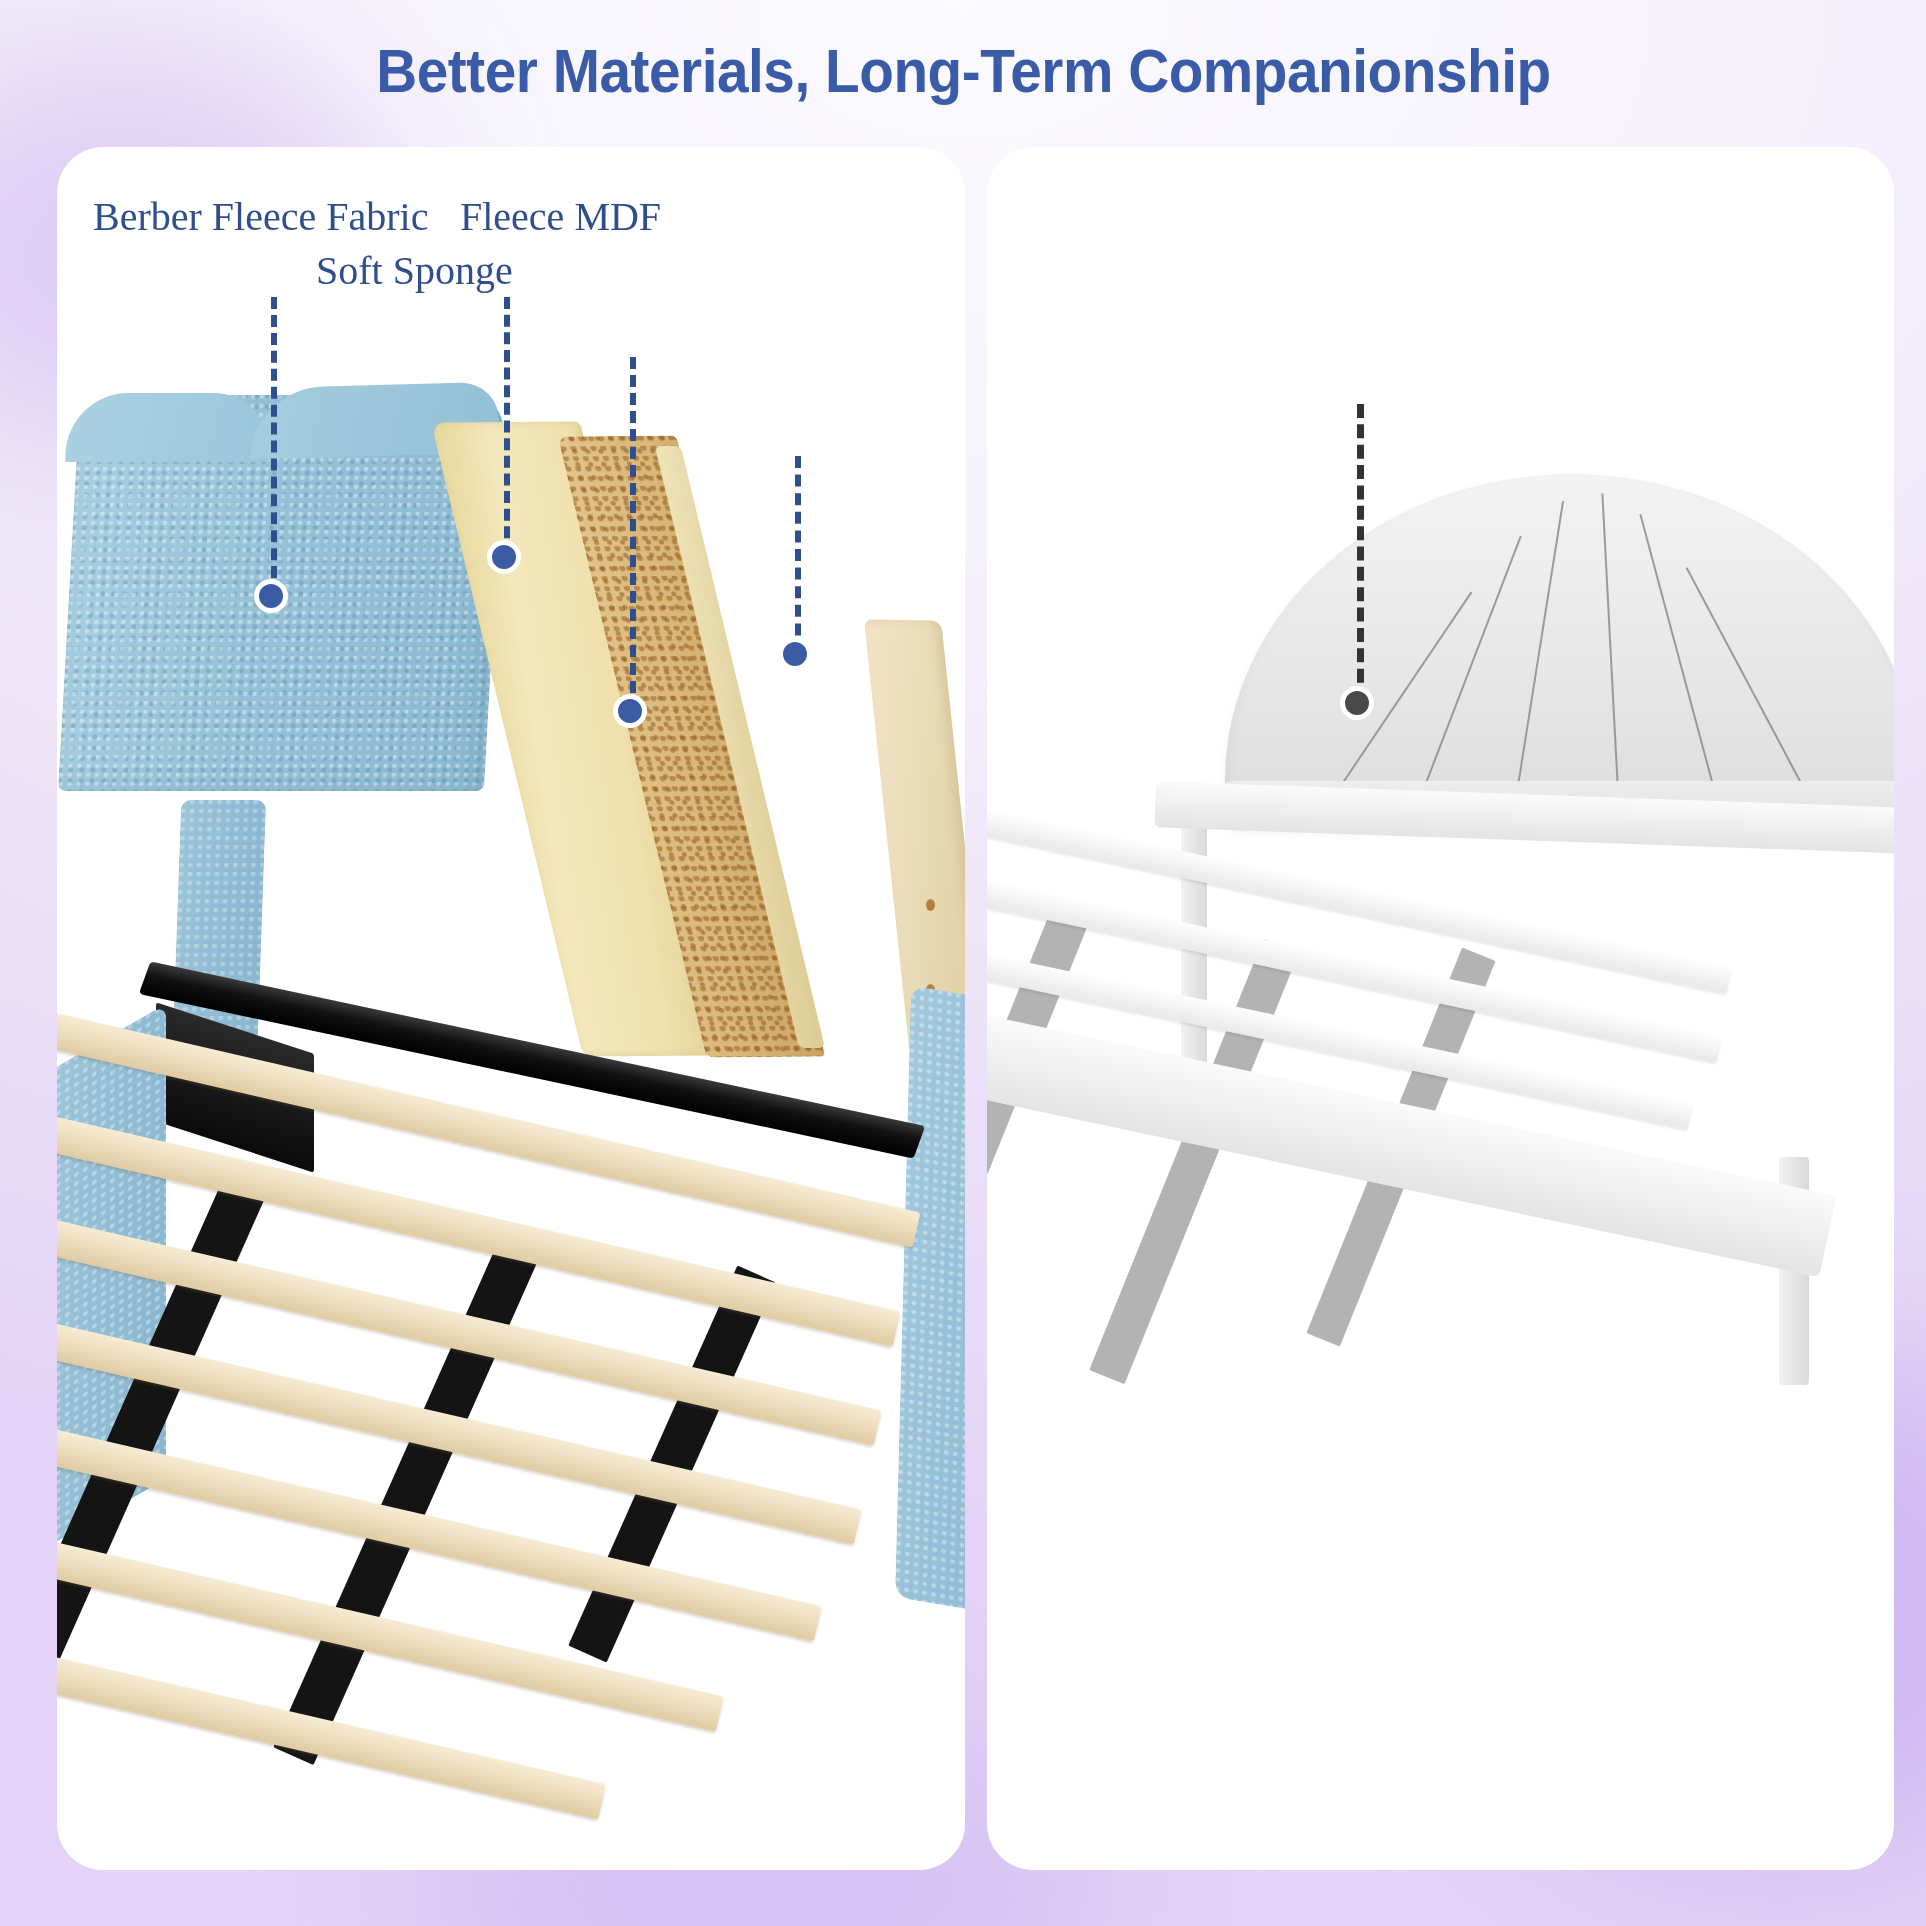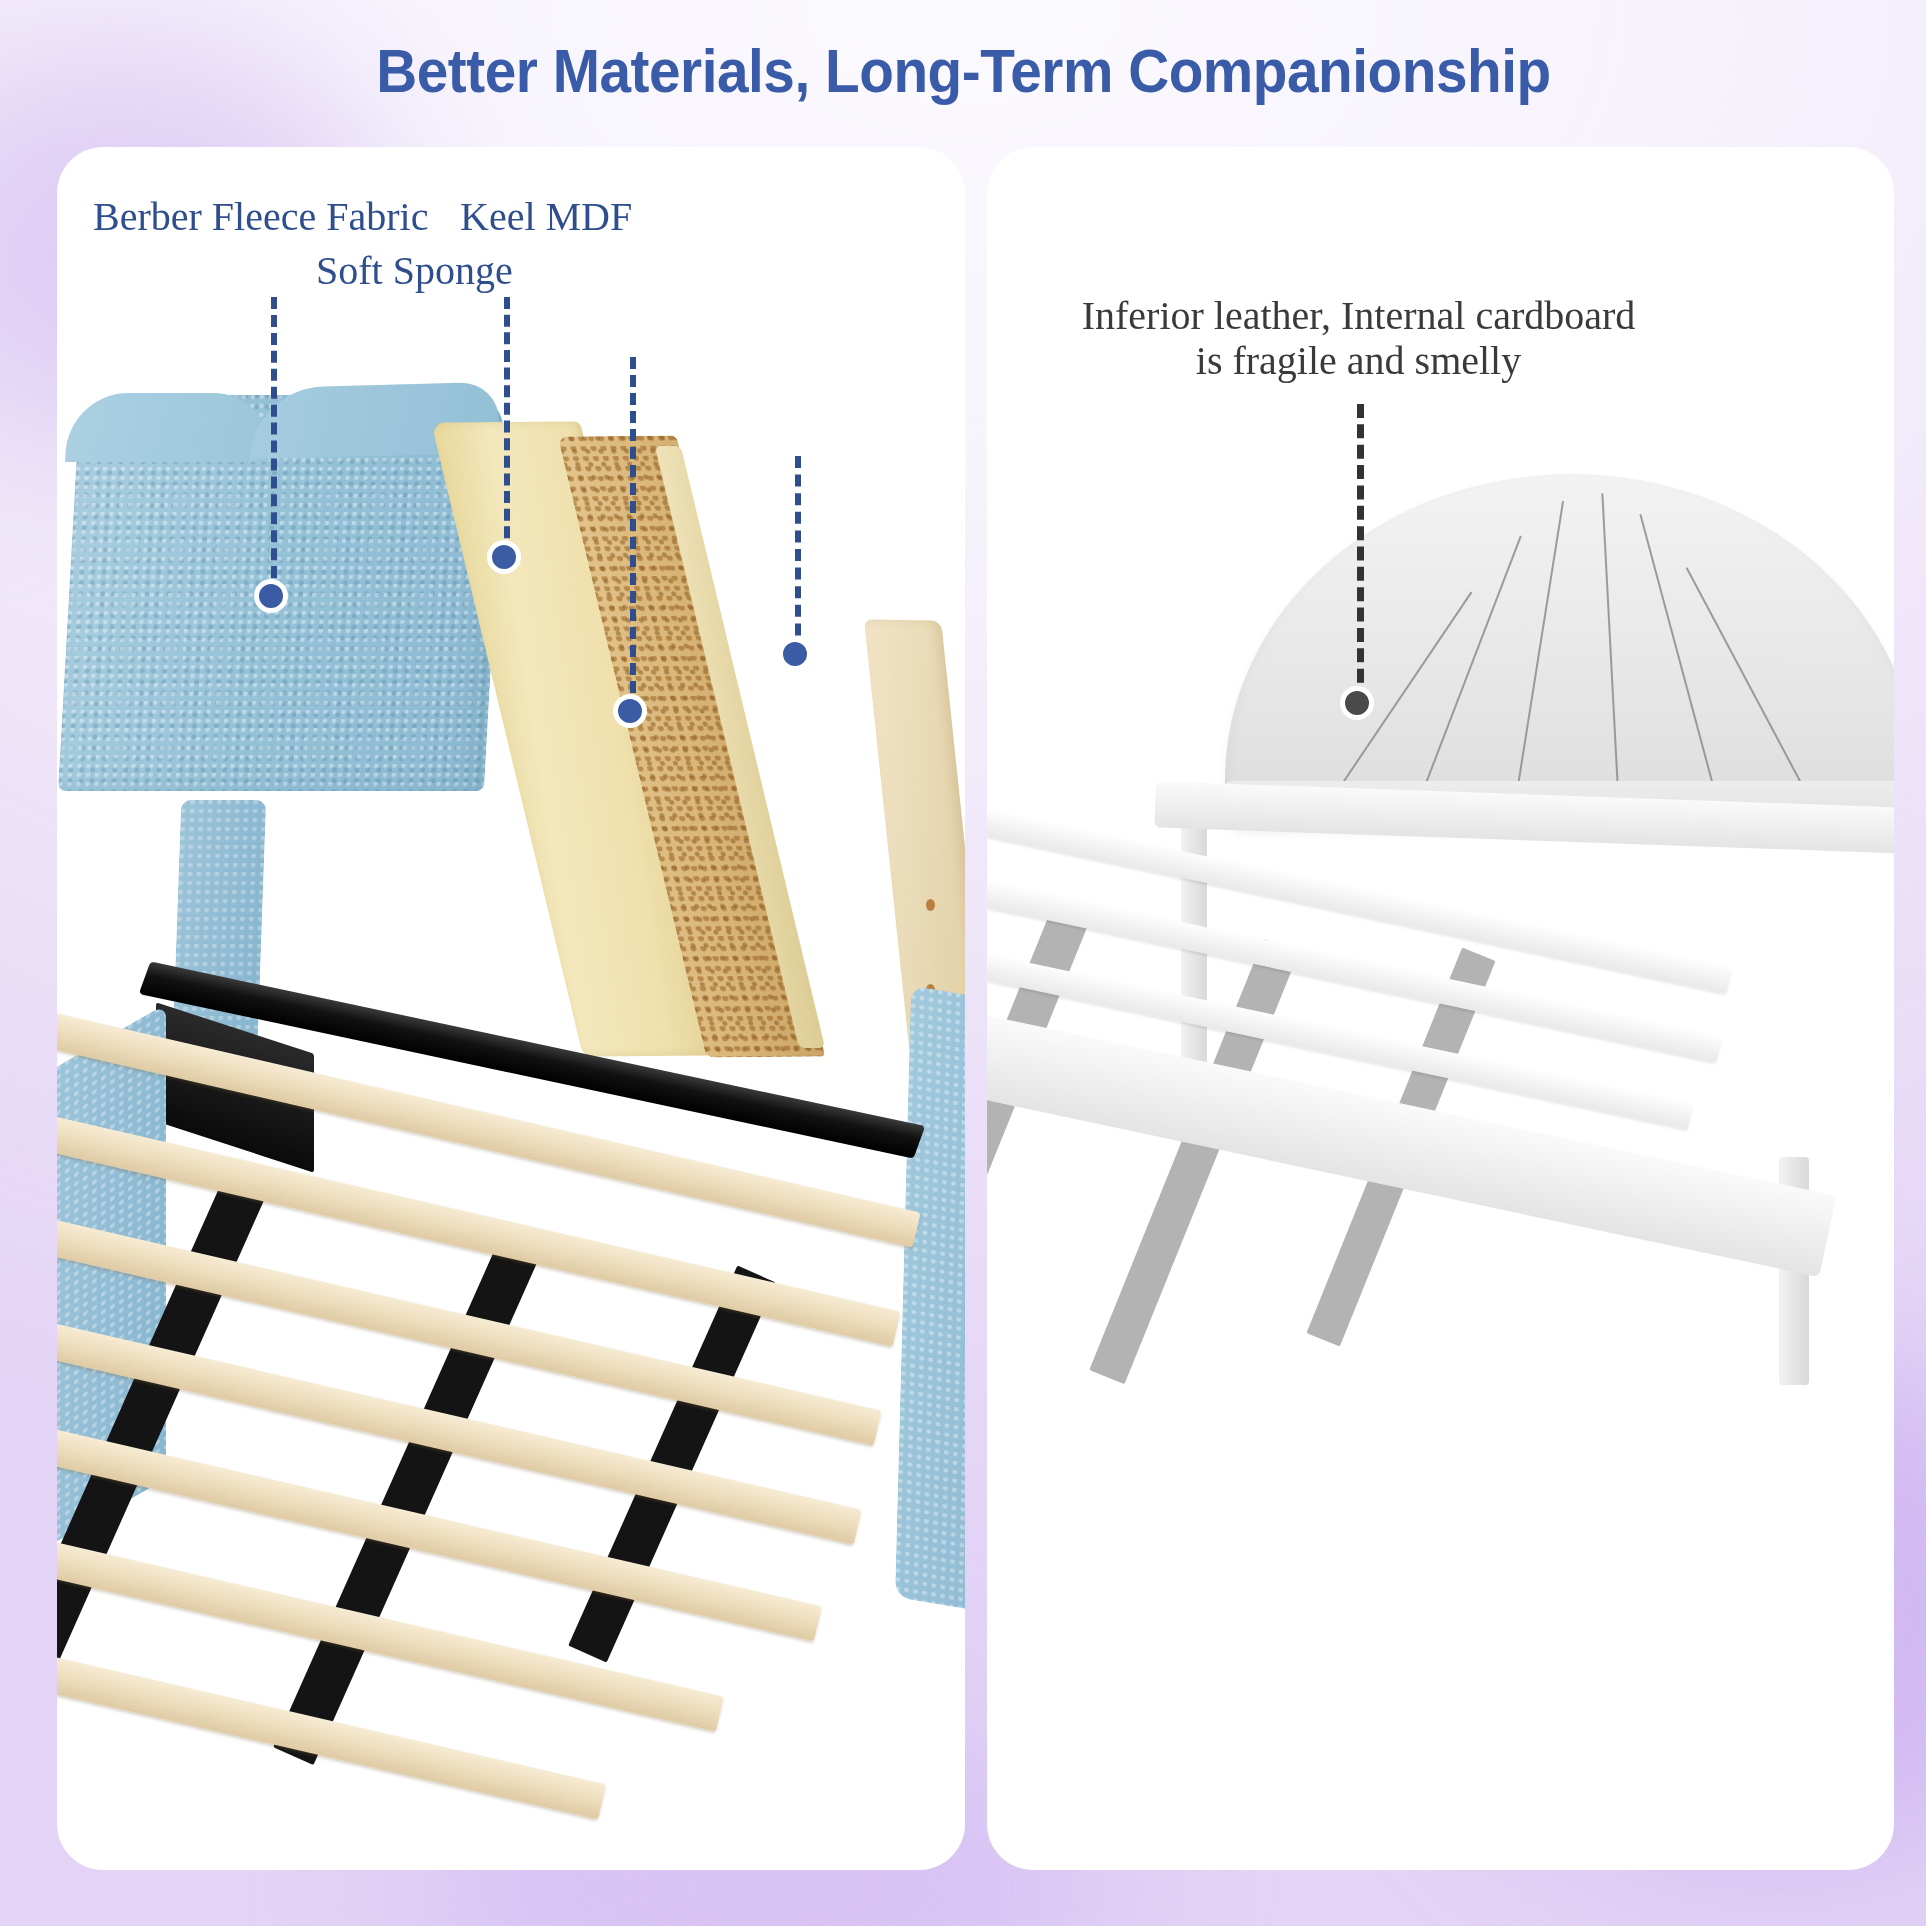--- a/index.html
+++ b/index.html
@@ -244,21 +244,21 @@
 
     <div class="dot" style="left:214px; top:449px;"></div>
     <div class="dot" style="left:447px; top:410px;"></div>
     <div class="dot" style="left:573px; top:564px;"></div>
     <div class="dot" style="left:738px; top:507px;"></div>
 
     <div class="lbl" style="left:36px;  top:48px;">Berber Fleece Fabric</div>
 
     <div class="lbl" style="left:259px; top:102px;text-align:right;">Soft Sponge</div>
 
-    <div class="lbl" style="left:403px; top:48px;">Keel MDF</div>
+    <div class="lbl" style="left:403px; top:48px;">Fleece MDF</div>
 
 
   </div>
 
   <div class="card">
 
     <div class="prod">
       <div class="shell">
         <div class="petal" style="left:85px;  height:287px; transform:rotate(34deg);"></div>
         <div class="petal" style="left:182px; height:315px; transform:rotate(21deg);"></div>
@@ -282,20 +282,16 @@
       <div class="r-slat" style="left:-158px;top:866px; width:871px; transform:rotate(12deg)"></div>
       <div class="r-slat" style="left:-168px;top:936px; width:832px; transform:rotate(12deg)"></div>
 
       <div class="r-rail" style="left:-178px; top:941px; width:1030px; height:83px; transform:rotate(12deg);"></div>
       <div class="r-rail" style="left:168px;  top:648px; width:782px; height:46px; transform:rotate(2deg);"></div>
     </div>
 
     <div class="lead gray" style="left:370px; top:257px; height:299px;"></div>
     <div class="dot gray" style="left:370px; top:556px;"></div>
 
-    <div class="lbl gray ctr" style="left:65px; top:147px; width:614px;">
-      <div>Inferior leather, Internal cardboard</div>
-      <div>is fragile and smelly</div>
-    </div>
 
   </div>
 </div>
 
 
 </body></html>

